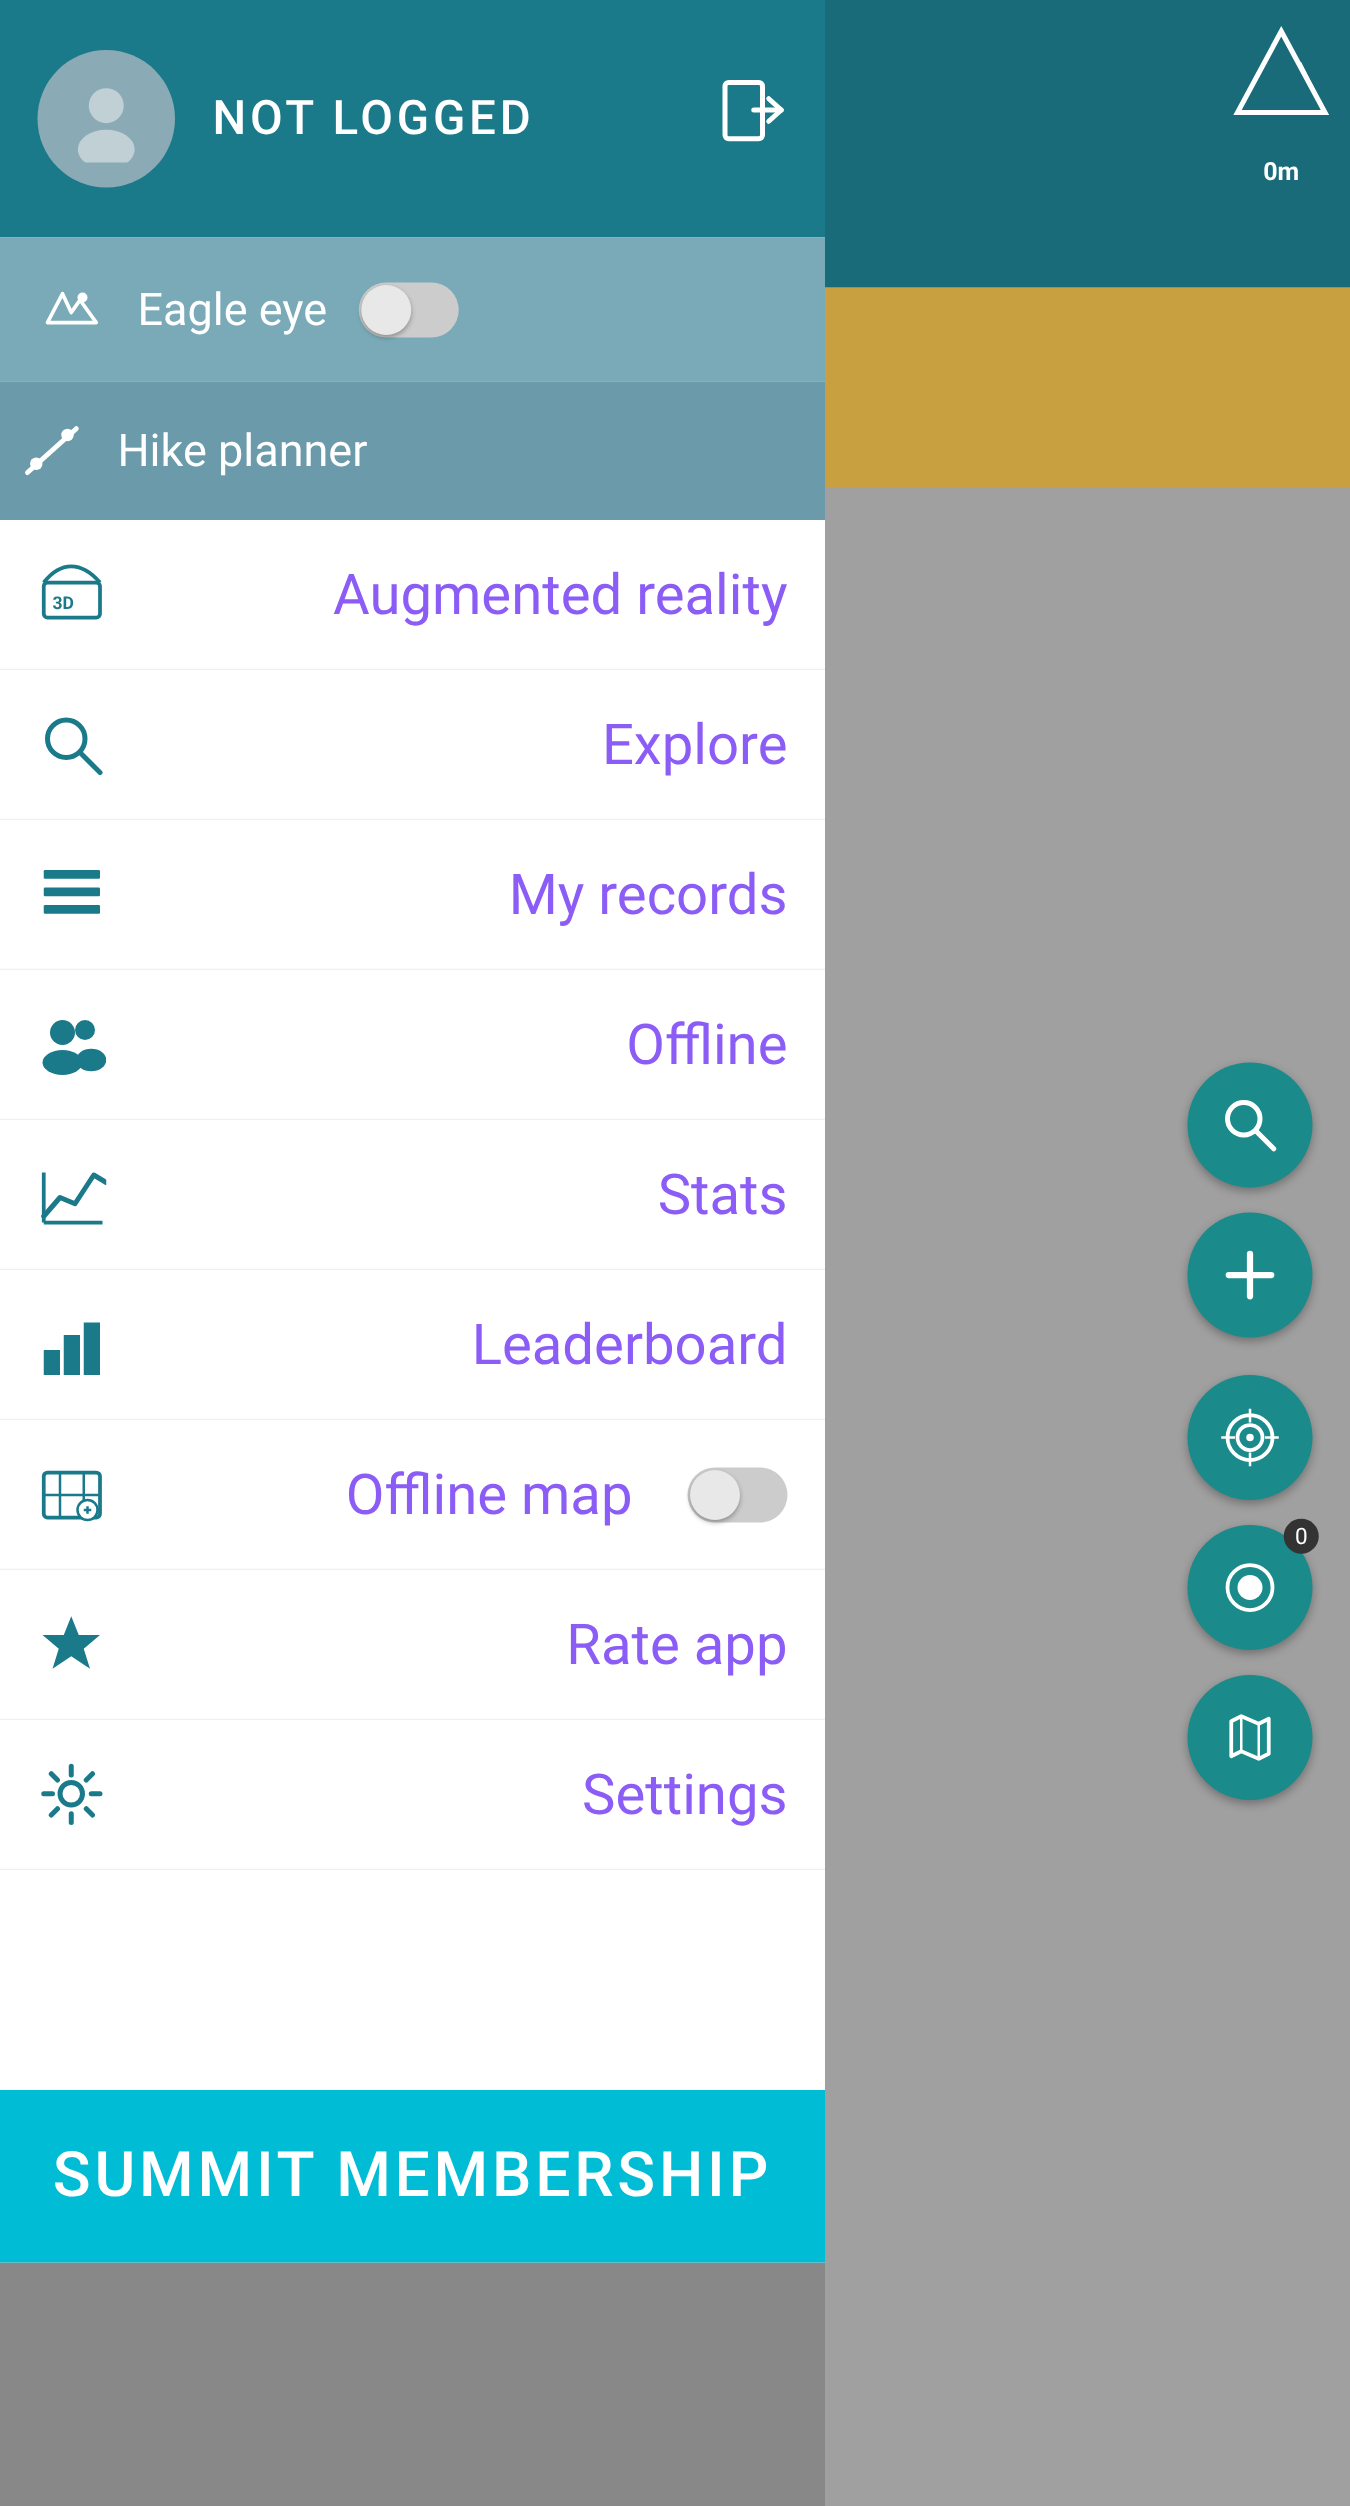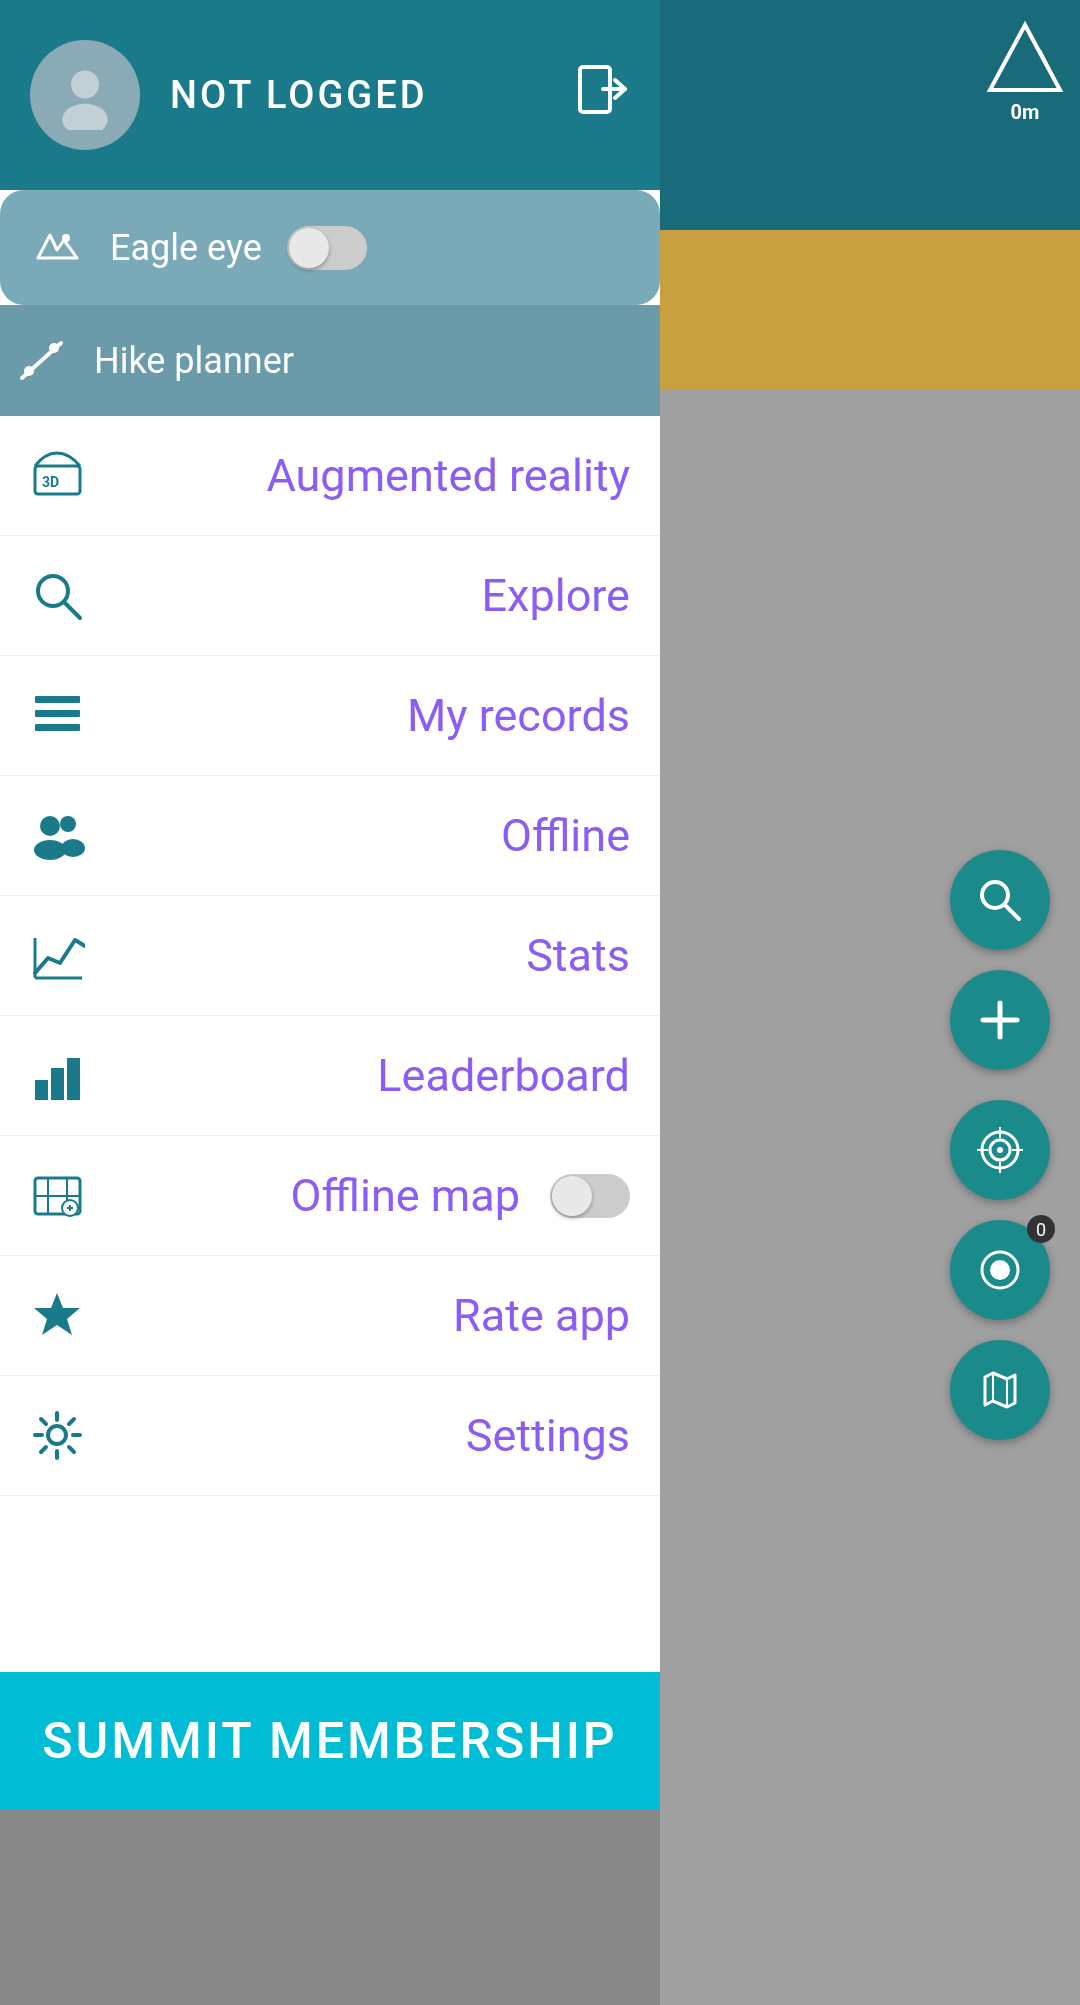--- a/index.html
+++ b/index.html
@@ -104,21 +104,20 @@
     }
 
     
     .eagle-eye-section {
       background: #7aaab8;
       padding: 30px 30px;
       display: flex;
       align-items: center;
       gap: 25px;
       flex-shrink: 0;
-      border-radius: 24px;
     }
 
     .menu-icon {
       width: 55px;
       height: 55px;
       display: flex;
       align-items: center;
       justify-content: center;
       color: #fff;
       flex-shrink: 0;
@@ -172,21 +171,21 @@
 
     
     .menu-items {
       flex: 1;
       overflow: hidden;
     }
 
     .menu-item {
       display: flex;
       align-items: center;
-      gap: 30px;
+      gap: 44px;
       padding: 32px 30px;
       border-bottom: 1px solid #f0f0f0;
       cursor: pointer;
     }
 
     .menu-item-icon {
       width: 55px;
       height: 55px;
       display: flex;
       align-items: center;
@@ -229,20 +228,21 @@
 
     .distance-badge svg {
       width: 80px;
       height: 80px;
     }
 
     .distance-text {
       color: #fff;
       font-size: 20px;
       font-weight: bold;
+      margin-top: 25px;
     }
 
     .close-btn {
       position: absolute;
       right: 60px;
       top: 260px;
       z-index: 20;
       color: #c8a040;
       font-size: 60px;
       cursor: pointer;

